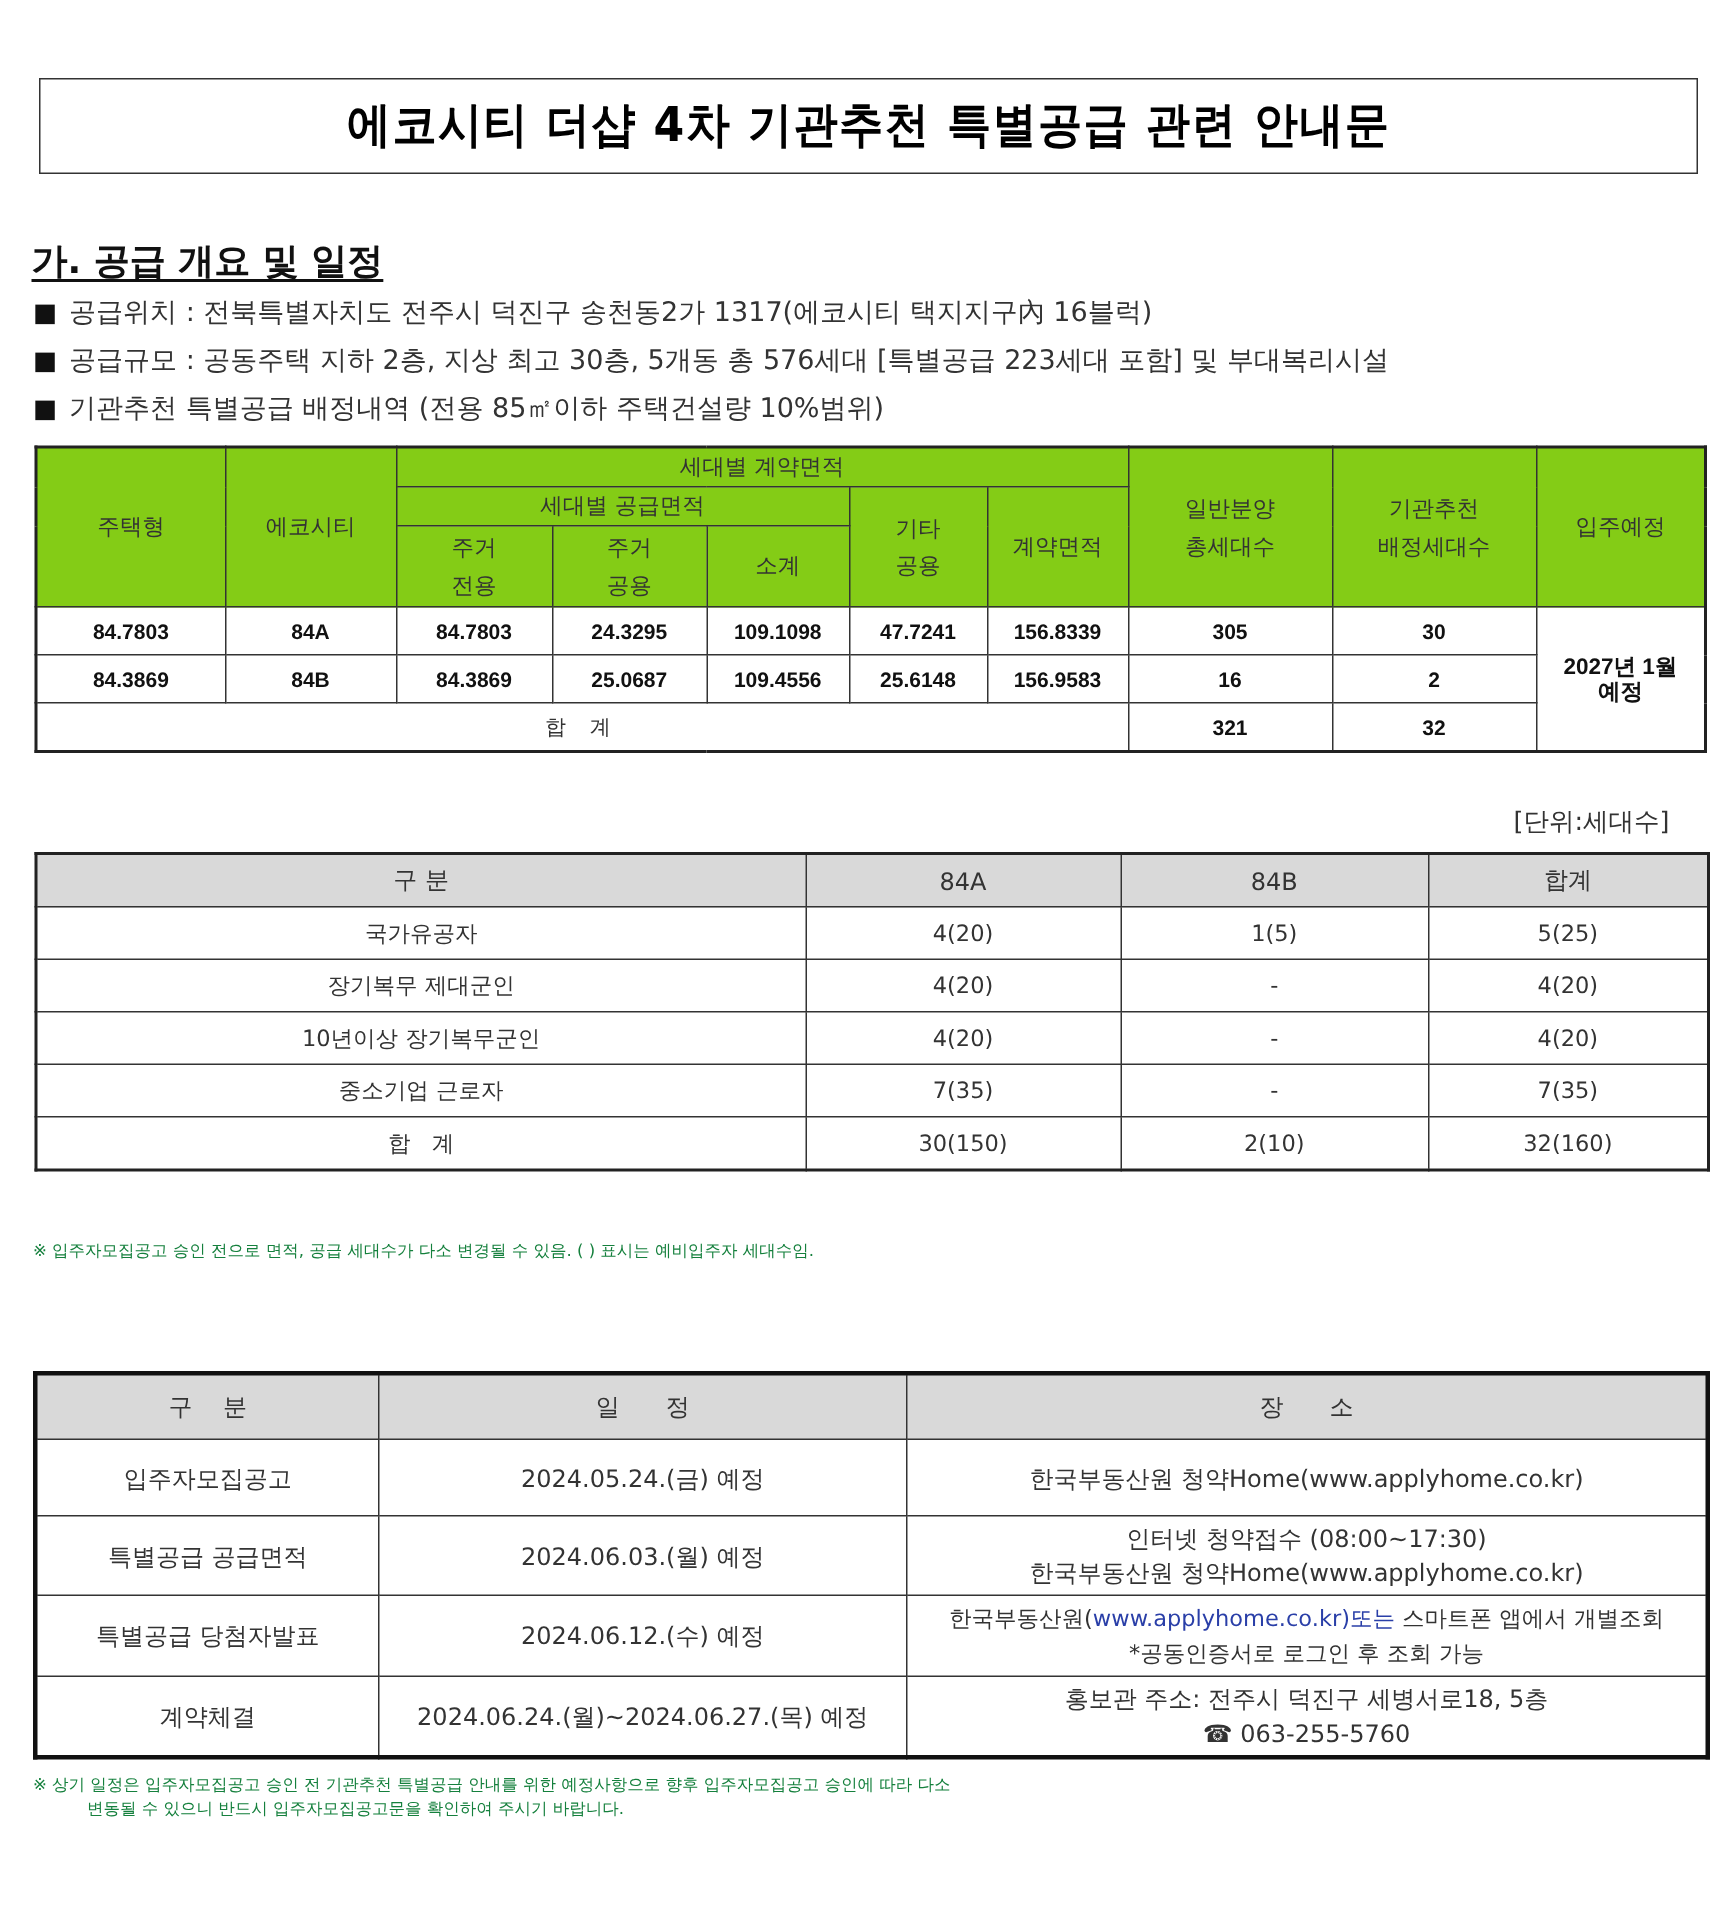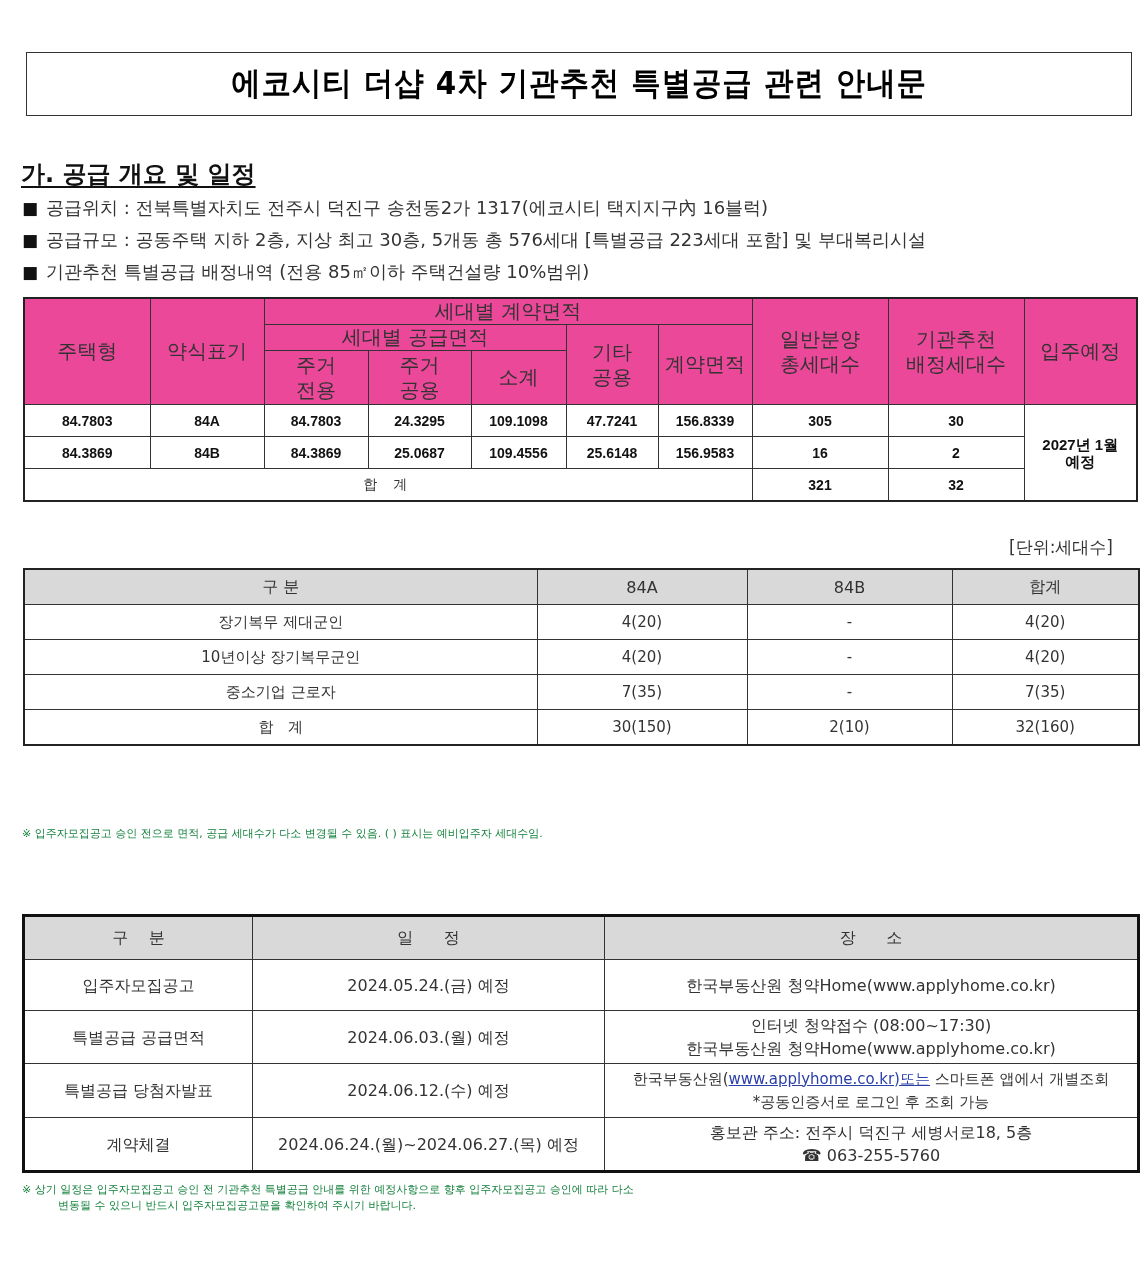--- a/index.html
+++ b/index.html
@@ -26,21 +26,21 @@
     position: absolute; left: 22px; font-size: 18px; color: #333; white-space: nowrap;
   }
   .bullet-line .sq { color: #111; margin-right: 8px; font-size: 17px; }
 
   table { border-collapse: collapse; position: absolute; table-layout: fixed; }
   td, th { text-align: center; vertical-align: middle; padding: 0; font-weight: normal; }
 
   
   #t1 { left: 23px; top: 297px; width: 1113px; border: 2px solid #222; font-size: 14px; }
   #t1 td, #t1 th { border: 1px solid #333; }
-  #t1 th { background: #ec4899; color: #333; line-height: 25px; font-size: 20px; }
+  #t1 th { background: #84cc16; color: #333; line-height: 25px; font-size: 15px; }
   #t1 td { height: 31px; color: #111; font-weight: bold; font-family: Liberation Sans, sans-serif; }
   #t1 td.sum-label { font-weight: normal; color: #333; letter-spacing: 6px; }
   #t1 td.move-in { font-size: 15px; line-height: 17px; }
 
   .sub-heading {
     position: absolute; left: 22px; font-size: 18px; color: #333; white-space: nowrap; margin-top: 48px;
   }
   .sub-heading .sq { color: #111; margin-right: 8px; font-size: 17px; }
   .unit-note { position: absolute; right: 34px; top: 536px; font-size: 17px; color: #333; }
 
@@ -51,21 +51,21 @@
   #t2 td { color: #333; }
   #t2 tr.highlight td { color: #c0393b; }
 
   .footnote { position: absolute; left: 22px; font-size: 11px; color: #15803d; white-space: nowrap; }
 
   
   #t3 { left: 22px; top: 914px; width: 1115px; border: 3px solid #111; font-size: 16px; }
   #t3 td, #t3 th { border: 1px solid #333; }
   #t3 th { background: #d9d9d9; color: #333; height: 42px; font-size: 16px; }
   #t3 td { color: #333; line-height: 23px; }
-  #t3 a { color: #2a3fa8; text-decoration: underline; }
+  #t3 a { color: #2a3fa8; }
 </style>
 </head>
 <body>
 
 <div class="title-box">
   <span>에코시티 더샵 4차 기관추천 특별공급 관련 안내문</span>
 </div>
 
 <div class="section-heading">가. 공급 개요 및 일정</div>
 
@@ -88,21 +88,21 @@
       <col style="width:95px">
       <col style="width:92px">
       <col style="width:94px">
       <col style="width:136px">
       <col style="width:136px">
       <col style="width:113px">
   </colgroup>
   <tbody>
       <tr style="height:22px">
     <th rowspan="3">주택형</th>
-    <th rowspan="3">약식표기</th>
+    <th rowspan="3">에코시티</th>
     <th colspan="5">세대별 계약면적</th>
     <th rowspan="3"><span>일반분양</span><br><span>총세대수</span></th>
     <th rowspan="3"><span>기관추천</span><br><span>배정세대수</span></th>
     <th rowspan="3">입주예정</th>
   </tr>
   <tr style="height:22px">
     <th colspan="3">세대별 공급면적</th>
     <th rowspan="2"><span>기타</span><br><span>공용</span></th>
     <th rowspan="2">계약면적</th>
   </tr>
@@ -155,20 +155,26 @@
       <col style="width:187px">
     </colgroup>
   <tbody>
       <tr>
     <th>구 분</th>
     <th>84A</th>
     <th>84B</th>
     <th>합계</th>
   </tr>
   <tr>
+    <td>국가유공자</td>
+    <td>4(20)</td>
+    <td>1(5)</td>
+    <td>5(25)</td>
+  </tr>
+  <tr>
     <td>장기복무 제대군인</td>
     <td>4(20)</td>
     <td>-</td>
     <td>4(20)</td>
   </tr>
   <tr>
     <td>10년이상 장기복무군인</td>
     <td>4(20)</td>
     <td>-</td>
     <td>4(20)</td>

